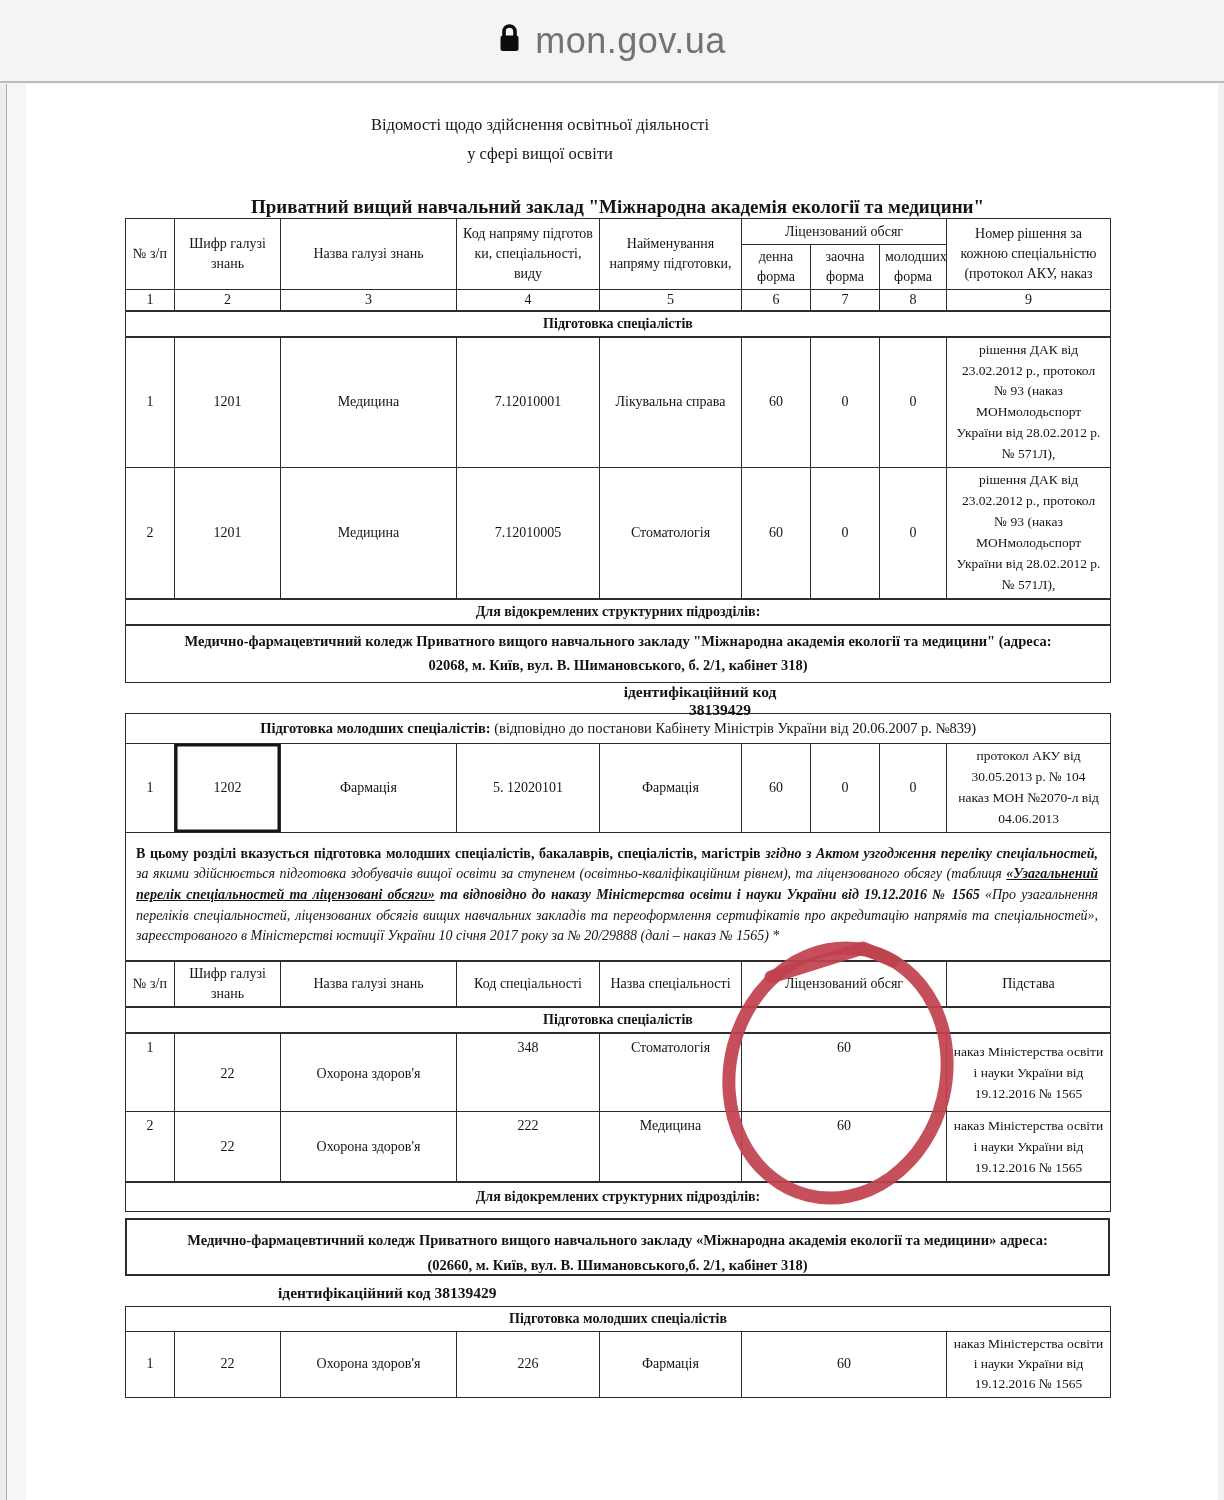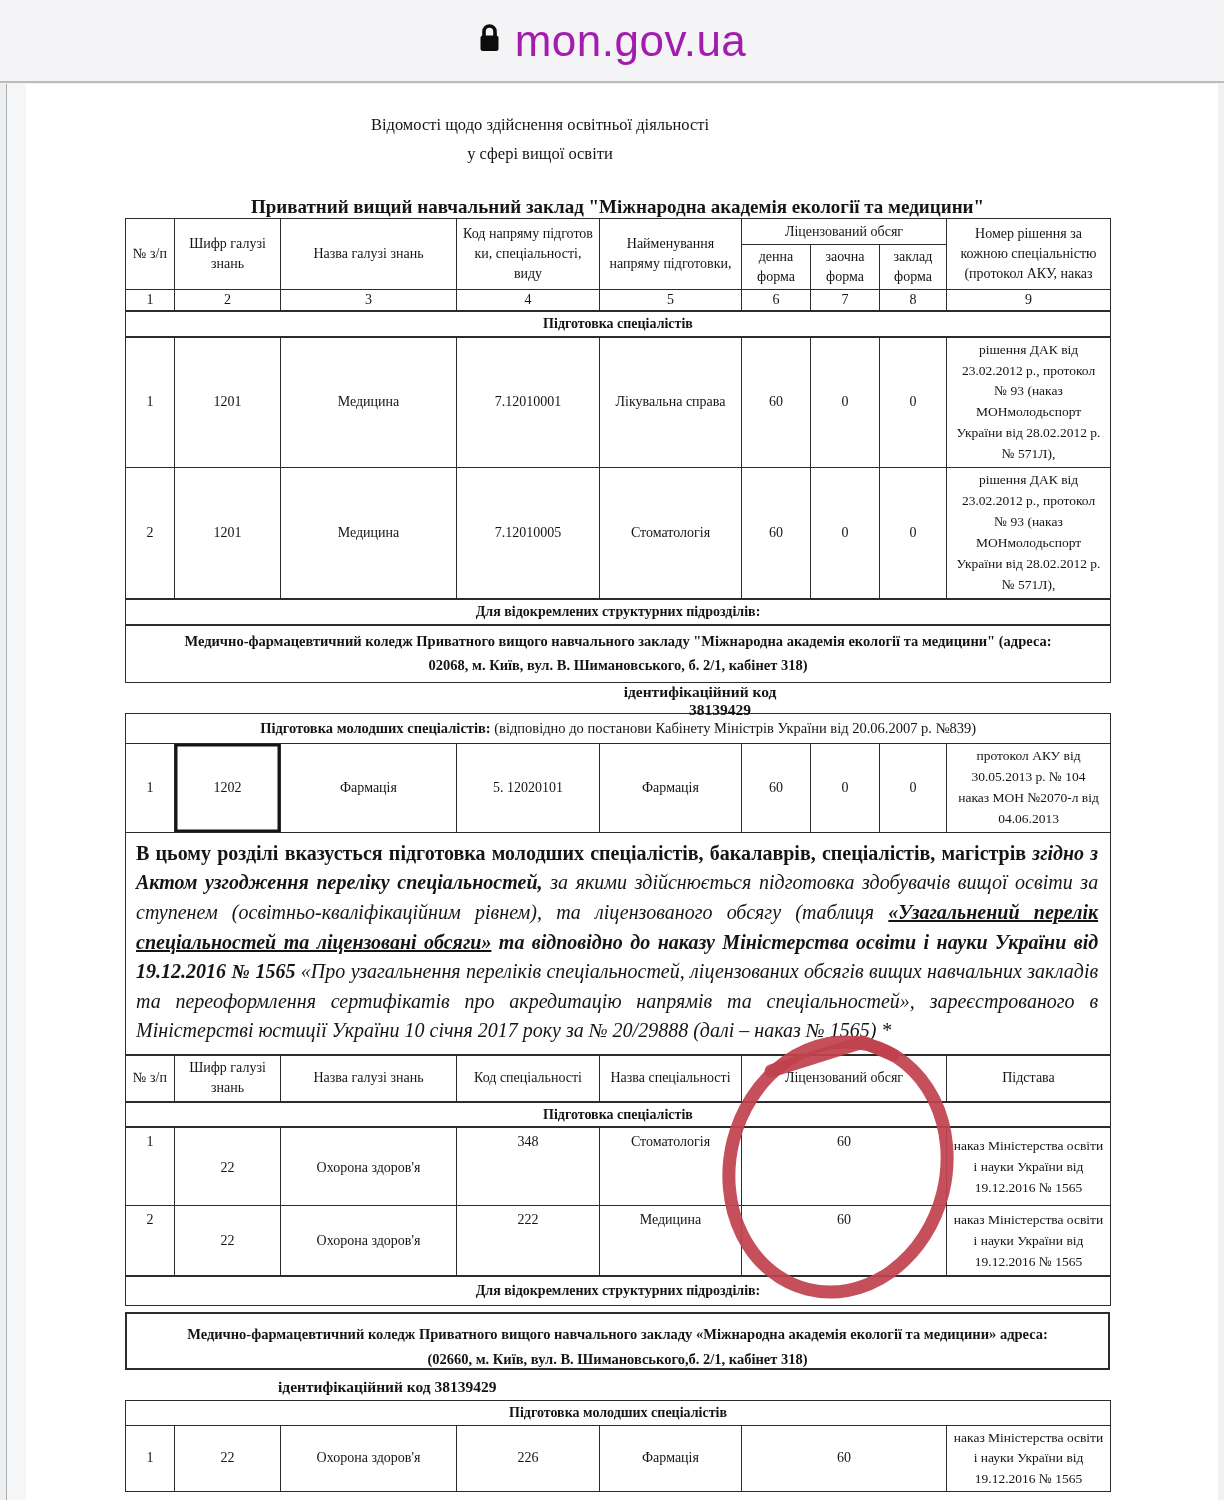--- a/index.html
+++ b/index.html
@@ -3,22 +3,22 @@
 <meta charset="utf-8">
 <style>
   * { margin:0; padding:0; box-sizing:border-box; }
   html,body { width:1224px; height:1500px; overflow:hidden; background:#eef0f1;
               font-family:"Liberation Serif","DejaVu Serif",serif; color:#141414; }
 
   
   .browser-bar { position:absolute; left:0; top:0; width:1224px; height:83px;
                  background:#f4f4f6; border-bottom:2px solid #bdbdbd;
                  display:flex; align-items:center; justify-content:center; gap:14px; }
-  .url-text { font-family:"Liberation Sans","DejaVu Sans",sans-serif; font-size:44px;
-              color:#a21caf; letter-spacing:0.5px; }
+  .url-text { font-family:"Liberation Sans","DejaVu Sans",sans-serif; font-size:36px;
+              color:#737373; letter-spacing:0.5px; }
 
   
   .gutter-left-a { position:absolute; left:0; top:84px; width:6px;  height:1416px; background:#eceef0; }
   .gutter-left-b { position:absolute; left:6px; top:84px; width:1px; height:1416px; background:#aeaeae; }
   .gutter-left-c { position:absolute; left:7px; top:84px; width:19px; height:1416px; background:#f5f6f8; }
   .gutter-right  { position:absolute; right:0; top:84px; width:7px; height:1416px; background:#f0f1f3; border-left:1px solid #dcdcdc; }
 
   .page { position:absolute; left:26px; top:84px; width:1192px; height:1416px; background:#ffffff; }
   .content { margin-left:99px; width:985px; }
 
@@ -48,21 +48,21 @@
   tr.college-row td { height:58px; font-weight:bold; font-size:14.5px; line-height:1.65; border-top-width:2px; }
   tr.r-pharm td { height:80px; }
   .thick-cell { box-shadow: inset 0 0 0 2.5px #151515; }
 
   .gap-id-line { height:30px; display:flex; align-items:center; font-size:15.5px; font-weight:bold; padding-left:165px;flex-direction:column; }
   .gap-id-line .val { margin-left:40px; }
 
   tr.junior-band td { height:30px; text-align:center; font-size:14.5px; }
   tr.junior-band .nb { font-weight:normal; }
 
-  tr.note-row td { text-align:justify; padding:6px 12px 8px 10px; font-size:20px; line-height:1.48; height:128px; }
+  tr.note-row td { text-align:justify; padding:6px 12px 8px 10px; font-size:14px; line-height:1.48; height:128px; }
   .run-b  { font-weight:bold; }
   .run-bi { font-weight:bold; font-style:italic; }
   .run-i  { font-style:italic; }
   .run-biu{ font-weight:bold; font-style:italic; text-decoration:underline; }
 
   
   .t2-wrap { position:relative; }
   .t2 th { height:46px; }
   tr.t2-band td { height:22px; font-weight:bold; border-top-width:2px; border-bottom-width:2px; }
   tr.t2-row1 td { height:78px; vertical-align:top; padding-top:4px; }
@@ -130,21 +130,21 @@
       <th rowspan="2">Шифр галузі знань</th>
       <th rowspan="2">Назва галузі знань</th>
       <th rowspan="2">Код напряму підготов ки, спеціальності, виду</th>
       <th rowspan="2">Найменування напряму підготовки,</th>
       <th colspan="3">Ліцензований обсяг</th>
       <th rowspan="2">Номер рішення за кожною спеціальністю (протокол АКУ, наказ</th>
     </tr>
     <tr class="hdr2">
       <th>денна форма</th>
       <th>заочна форма</th>
-      <th>заклад форма</th>
+      <th>молодших форма</th>
     </tr>
     <tr class="nums">
       <td>1</td>
       <td>2</td>
       <td>3</td>
       <td>4</td>
       <td>5</td>
       <td>6</td>
       <td>7</td>
       <td>8</td>

